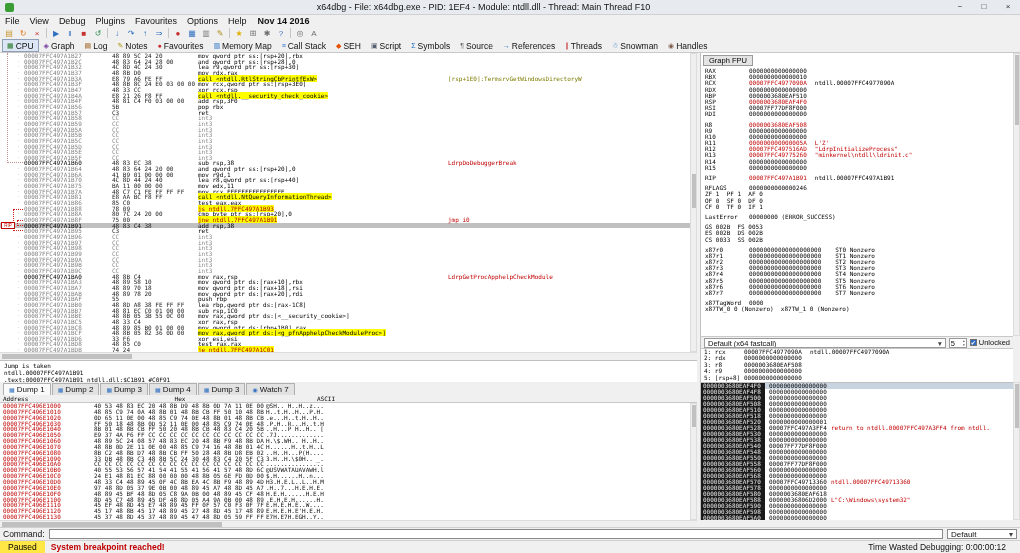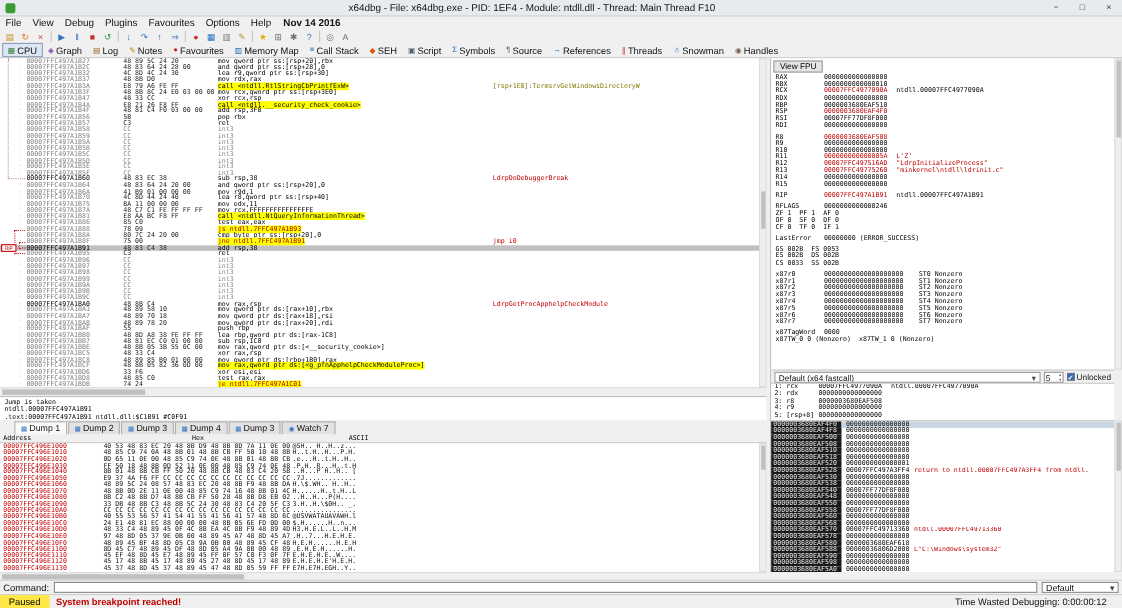--- a/index.html
+++ b/index.html
@@ -51,21 +51,21 @@
   
   .vscroll{position:absolute;width:7px;background:#efefef;border:1px solid #dcdcdc;}
   .thumb{position:absolute;left:1px;width:4px;background:#c0c0c0;}
   .hscroll{position:absolute;height:8px;background:#efefef;border-top:1px solid #dcdcdc;}
   .hthumb{position:absolute;top:1px;height:5px;background:#c0c0c0;}
 
   
   .infobox{position:absolute;left:0;top:360px;width:697px;height:22px;background:#fff;border-top:1px solid #c0c0c0;font-family:"DejaVu Sans Mono",monospace;font-size:6px;line-height:7px;padding:1px 0 0 4px;color:#000;overflow:hidden;}
 
   
-  .dumptabs{position:absolute;left:0;top:382px;width:697px;height:13px;background:#f0f0f0;display:flex;align-items:flex-end;padding-left:13px;}
+  .dumptabs{position:absolute;left:0;top:382px;width:697px;height:13px;background:#f0f0f0;display:flex;align-items:flex-end;padding-left:3px;}
   .dtab{height:12px;display:flex;align-items:center;font-size:8px;padding:0 5px;border:1px solid #b0b0b0;border-bottom:none;background:#e2e2e2;margin-right:1px;color:#111;white-space:nowrap;}
   .dtab.active{background:#fafafa;}
   .dtab-icon{font-size:6px;margin-right:2px;}
 
   
   .dumphead{position:absolute;left:0;top:395px;width:697px;height:8px;background:#f0f0f0;border-bottom:1px solid #c8c8c8;font-family:"DejaVu Sans Mono",monospace;font-size:6px;line-height:7px;display:flex;color:#000;}
   .dh-addr{width:94px;padding-left:3px;}
   .dh-hex{width:172px;text-align:center;}
   .dh-ascii{width:120px;text-align:center;}
   .dumprows{position:absolute;left:0;top:403px;width:690px;height:117px;background:#fff;font-family:"DejaVu Sans Mono",monospace;font-size:6px;overflow:hidden;}
@@ -370,21 +370,21 @@
   <div class="vscroll" style="left:690px;top:403px;height:117px;">
     <div class="thumb" style="top:1px;height:22px;"></div>
   </div>
   <div class="hscroll" style="left:0;top:520px;width:697px;">
     <div class="hthumb" style="left:2px;width:220px;"></div>
   </div>
 
   <div class="splitter"></div>
 
   <div class="regs" id="regs">
-    <button class="hidefpu">View FPU</button>
+    <button class="hidefpu">Graph FPU</button>
   <div class="rrow"><span class="r-name">RAX</span><span class="r-val">0000000000000000</span></div><div class="rrow"><span class="r-name">RBX</span><span class="r-val">0000000000000010</span></div><div class="rrow"><span class="r-name">RCX</span><span class="r-val red">00007FFC4977090A</span><span class="r-com">ntdll.00007FFC4977090A</span></div><div class="rrow"><span class="r-name">RDX</span><span class="r-val">0000000000000000</span></div><div class="rrow"><span class="r-name">RBP</span><span class="r-val">0000003680EAF510</span></div><div class="rrow"><span class="r-name">RSP</span><span class="r-val red">0000003680EAF4F0</span></div><div class="rrow"><span class="r-name">RSI</span><span class="r-val">00007FF77DF8F000</span></div><div class="rrow"><span class="r-name">RDI</span><span class="r-val">0000000000000000</span></div><div class="rgap"></div><div class="rrow"><span class="r-name">R8</span><span class="r-val red">0000003680EAF508</span></div><div class="rrow"><span class="r-name">R9</span><span class="r-val">0000000000000000</span></div><div class="rrow"><span class="r-name">R10</span><span class="r-val">0000000000000000</span></div><div class="rrow"><span class="r-name">R11</span><span class="r-val red">000000000000005A</span><span class="r-com red">L'Z'</span></div><div class="rrow"><span class="r-name">R12</span><span class="r-val red">00007FFC497516AD</span><span class="r-com red">"LdrpInitializeProcess"</span></div><div class="rrow"><span class="r-name">R13</span><span class="r-val red">00007FFC49775260</span><span class="r-com red">"minkernel\ntdll\ldrinit.c"</span></div><div class="rrow"><span class="r-name">R14</span><span class="r-val">0000000000000000</span></div><div class="rrow"><span class="r-name">R15</span><span class="r-val">0000000000000000</span></div><div class="rgap"></div><div class="rrow"><span class="r-name">RIP</span><span class="r-val red">00007FFC497A1B91</span><span class="r-com">ntdll.00007FFC497A1B91</span></div><div class="rgap"></div><div class="rrow"><span class="r-name">RFLAGS</span><span class="r-val">0000000000000246</span></div><div class="rrow"><span class="r-txt">ZF 1  PF 1  AF 0</span></div><div class="rrow"><span class="r-txt">OF 0  SF 0  DF 0</span></div><div class="rrow"><span class="r-txt">CF 0  TF 0  IF 1</span></div><div class="rgap"></div><div class="rrow"><span class="r-name">LastError</span><span class="r-val">00000000 (ERROR_SUCCESS)</span></div><div class="rgap"></div><div class="rrow"><span class="r-txt">GS 002B  FS 0053</span></div><div class="rrow"><span class="r-txt">ES 002B  DS 002B</span></div><div class="rrow"><span class="r-txt">CS 0033  SS 002B</span></div><div class="rgap"></div><div class="rrow"><span class="r-name">x87r0</span><span class="r-val">00000000000000000000</span><span class="r-st">ST0 Nonzero</span></div><div class="rrow"><span class="r-name">x87r1</span><span class="r-val">00000000000000000000</span><span class="r-st">ST1 Nonzero</span></div><div class="rrow"><span class="r-name">x87r2</span><span class="r-val">00000000000000000000</span><span class="r-st">ST2 Nonzero</span></div><div class="rrow"><span class="r-name">x87r3</span><span class="r-val">00000000000000000000</span><span class="r-st">ST3 Nonzero</span></div><div class="rrow"><span class="r-name">x87r4</span><span class="r-val">00000000000000000000</span><span class="r-st">ST4 Nonzero</span></div><div class="rrow"><span class="r-name">x87r5</span><span class="r-val">00000000000000000000</span><span class="r-st">ST5 Nonzero</span></div><div class="rrow"><span class="r-name">x87r6</span><span class="r-val">00000000000000000000</span><span class="r-st">ST6 Nonzero</span></div><div class="rrow"><span class="r-name">x87r7</span><span class="r-val">00000000000000000000</span><span class="r-st">ST7 Nonzero</span></div><div class="rgap"></div><div class="rrow"><span class="r-name">x87TagWord</span><span class="r-val">0000</span></div><div class="rrow"><span class="r-txt">x87TW_0 0 (Nonzero)  x87TW_1 0 (Nonzero)</span></div></div>
   <div class="vscroll" style="left:1013px;top:53px;height:283px;">
     <div class="thumb" style="top:1px;height:70px;"></div>
   </div>
 
   <div class="callconv">
     <span class="ccsel">
       <span>Default (x64 fastcall)</span>
       <span class="ccarrow">▾</span>
     </span>

